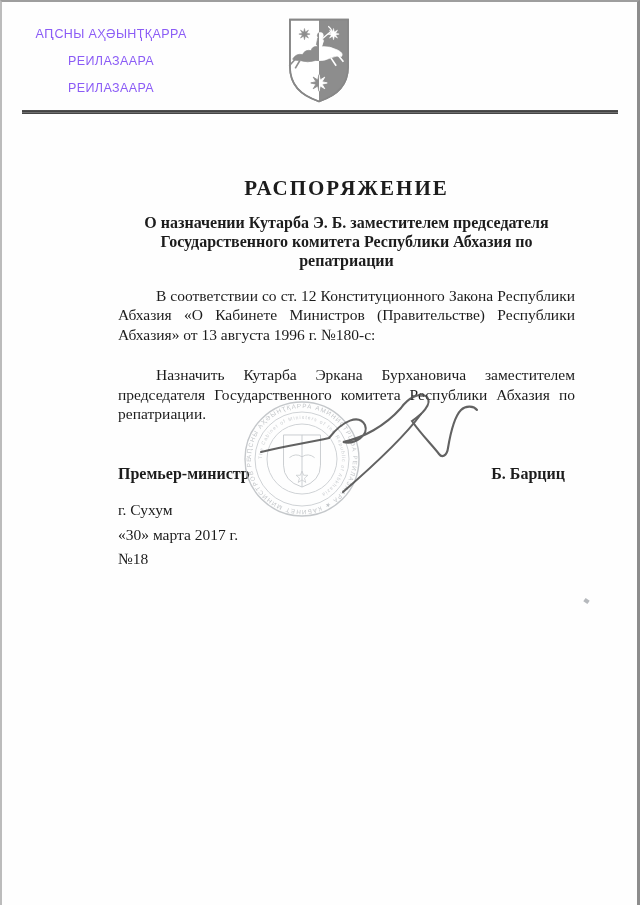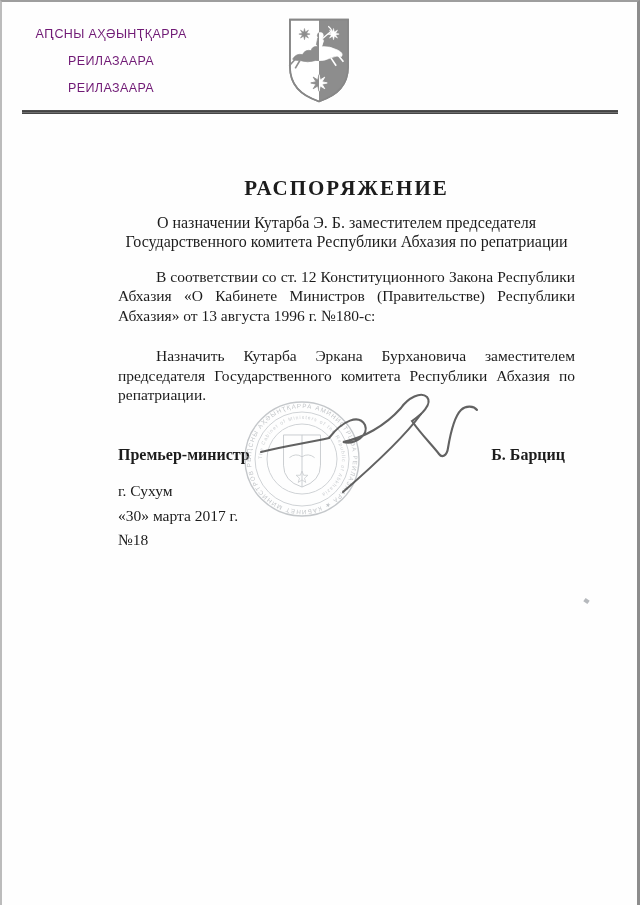--- a/index.html
+++ b/index.html
@@ -5,31 +5,31 @@
   html,body{margin:0;padding:0;background:#ffffff;}
   body{width:640px;height:905px;overflow:hidden;}
   .page{
     position:relative;width:640px;height:905px;box-sizing:border-box;
     background:#fefefe;color:#1c1c1c;
     border-top:2px solid #9e9e9e;border-left:2px solid #bcbcbc;border-right:3px solid #8d8d8d;
     font-family:"Liberation Serif","DejaVu Serif",serif;
   }
   
   .letterhead{position:relative;height:106px;font-family:"Liberation Sans","DejaVu Sans",sans-serif;}
-  .head-col{position:absolute;top:19px;text-align:center;font-size:12.5px;letter-spacing:.4px;color:#701a75;}
+  .head-col{position:absolute;top:19px;text-align:center;font-size:12.5px;letter-spacing:.4px;color:#8b5cf6;}
   .head-col div{line-height:27px;white-space:nowrap;}
   .head-left{left:26px;width:166px;}
   .head-right{right:26px;width:178px;}
   .emblem-box{position:absolute;left:284px;top:13px;width:66px;height:91px;}
   .rule{position:absolute;top:108px;left:20px;right:19px;height:4px;
     background:linear-gradient(to bottom,#6b6b6b,#262626 30%,#8a8a8a 55%,#303030 80%,#6b6b6b);}
   
   .doc-main{position:absolute;top:112px;left:13px;right:0;padding:0 62px 0 103px;}
   .doc-title{margin:62px 0 0;text-align:center;font-size:21px;font-weight:bold;letter-spacing:2px;}
-  .doc-subject{margin:12px 0 0;text-align:center;font-size:16px;font-weight:normal;line-height:19px;}
+  .doc-subject{margin:12px 0 0;text-align:center;font-size:16px;font-weight:bold;line-height:19px;}
   .para{margin:16px 0 0;font-size:15.5px;line-height:19.4px;text-align:justify;text-indent:38px;}
   .para.second{margin-top:21px;}
   .sig-row{display:flex;justify-content:space-between;align-items:baseline;margin-top:42px;
     font-size:16px;font-weight:bold;}
   .sig-name{margin-right:10px;}
   .meta{margin-top:15px;font-size:15.5px;line-height:24.5px;}
   
   .seal{position:absolute;left:240px;top:397px;width:120px;height:120px;opacity:.8;pointer-events:none;}
   .autograph{position:absolute;left:253px;top:386px;width:228px;height:120px;pointer-events:none;}
   .speck{position:absolute;left:582px;top:597px;width:5px;height:4px;background:#8f9499;opacity:.65;transform:rotate(35deg);}

